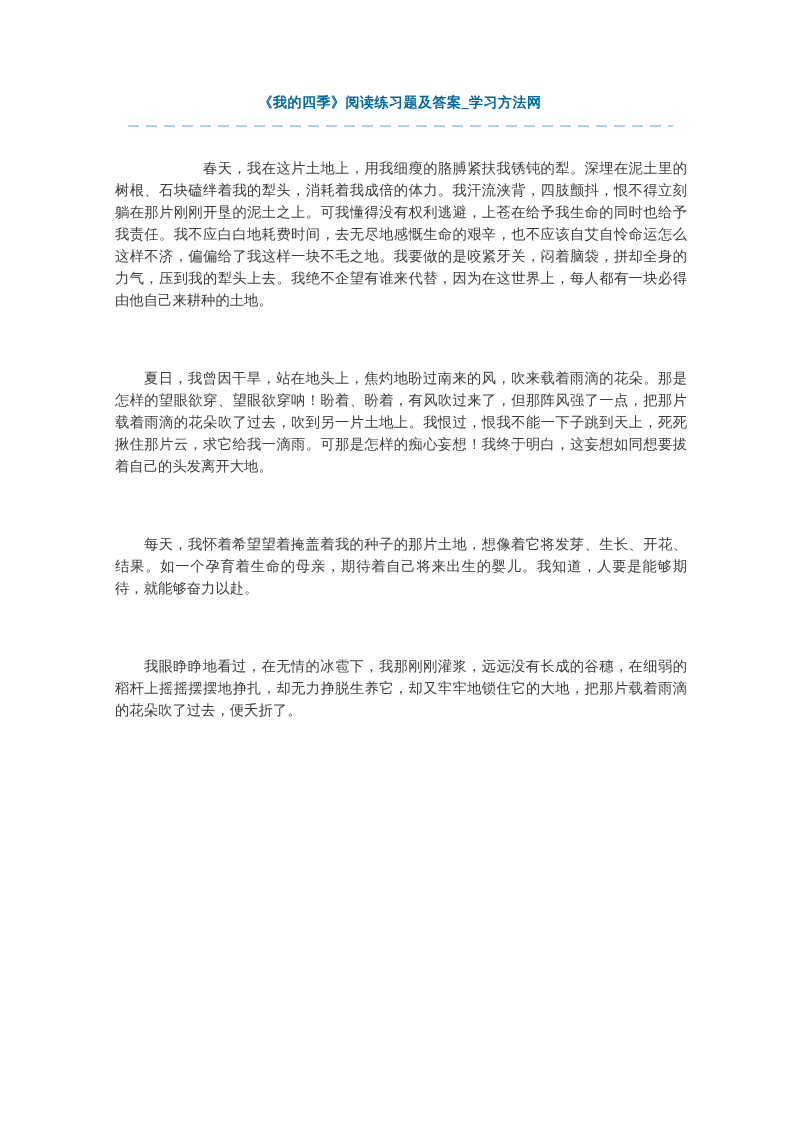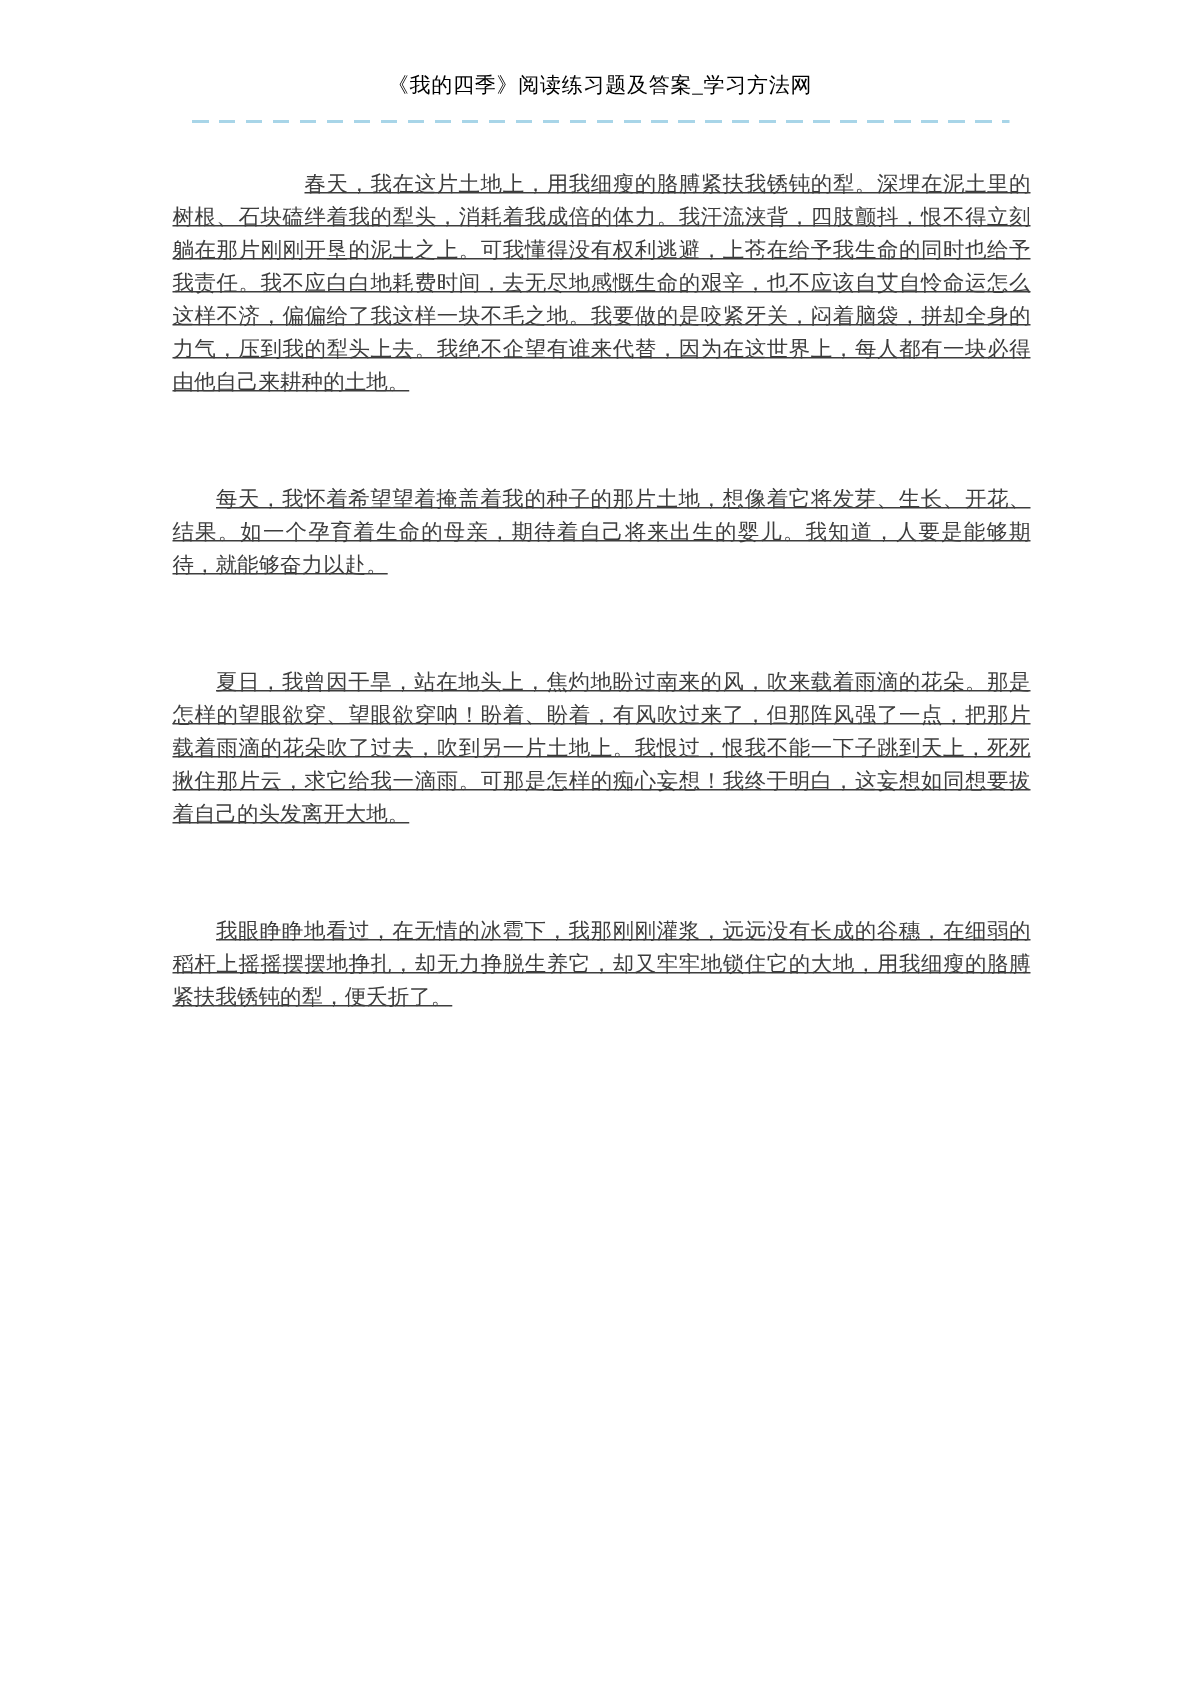--- a/index.html
+++ b/index.html
@@ -15,26 +15,26 @@
   }
 
   .document-page {
     width: 800px;
     min-height: 1131px;
     background: #ffffff;
     overflow: hidden;
   }
 
   .doc-title {
-    margin-top: 48px;
+    margin-top: 93px;
     text-align: center;
     font-size: 14px;
     line-height: 19px;
-    font-weight: 400;
-    color: #000000;
+    font-weight: 700;
+    color: #0369a1;
     letter-spacing: 0.5px;
   }
 
   .title-divider {
     width: 545px;
     height: 2px;
     margin: 13px auto 0 auto;
     background: repeating-linear-gradient(
       90deg,
       var(--divider-color, #a8d5e8) 0px,
@@ -52,21 +52,20 @@
 
   .para {
     font-size: 14.3px;
     line-height: 22px;
     text-align: justify;
     text-justify: inter-ideograph;
     word-break: break-all;
     text-indent: 29px;
     margin-bottom: 56px;
     letter-spacing: 0.05px;
-    text-decoration: underline;
   }
 
   .para-first {
     text-indent: 88px;
   }
 
   .para:last-child {
     margin-bottom: 0;
   }
 </style>
@@ -76,23 +75,23 @@
 <main class="document-page">
 
   <h1 class="doc-title">《我的四季》阅读练习题及答案_学习方法网</h1>
 
   <div class="title-divider"></div>
 
   <article class="article-body">
 
     <p class="para para-first">春天，我在这片土地上，用我细瘦的胳膊紧扶我锈钝的犁。深埋在泥土里的树根、石块磕绊着我的犁头，消耗着我成倍的体力。我汗流浃背，四肢颤抖，恨不得立刻躺在那片刚刚开垦的泥土之上。可我懂得没有权利逃避，上苍在给予我生命的同时也给予我责任。我不应白白地耗费时间，去无尽地感慨生命的艰辛，也不应该自艾自怜命运怎么这样不济，偏偏给了我这样一块不毛之地。我要做的是咬紧牙关，闷着脑袋，拼却全身的力气，压到我的犁头上去。我绝不企望有谁来代替，因为在这世界上，每人都有一块必得由他自己来耕种的土地。</p>
 
+    <p class="para">夏日，我曾因干旱，站在地头上，焦灼地盼过南来的风，吹来载着雨滴的花朵。那是怎样的望眼欲穿、望眼欲穿呐！盼着、盼着，有风吹过来了，但那阵风强了一点，把那片载着雨滴的花朵吹了过去，吹到另一片土地上。我恨过，恨我不能一下子跳到天上，死死揪住那片云，求它给我一滴雨。可那是怎样的痴心妄想！我终于明白，这妄想如同想要拔着自己的头发离开大地。</p>
+
     <p class="para">每天，我怀着希望望着掩盖着我的种子的那片土地，想像着它将发芽、生长、开花、结果。如一个孕育着生命的母亲，期待着自己将来出生的婴儿。我知道，人要是能够期待，就能够奋力以赴。</p>
 
-    <p class="para">夏日，我曾因干旱，站在地头上，焦灼地盼过南来的风，吹来载着雨滴的花朵。那是怎样的望眼欲穿、望眼欲穿呐！盼着、盼着，有风吹过来了，但那阵风强了一点，把那片载着雨滴的花朵吹了过去，吹到另一片土地上。我恨过，恨我不能一下子跳到天上，死死揪住那片云，求它给我一滴雨。可那是怎样的痴心妄想！我终于明白，这妄想如同想要拔着自己的头发离开大地。</p>
 
-
-    <p class="para">我眼睁睁地看过，在无情的冰雹下，我那刚刚灌浆，远远没有长成的谷穗，在细弱的稻杆上摇摇摆摆地挣扎，却无力挣脱生养它，却又牢牢地锁住它的大地，用我细瘦的胳膊紧扶我锈钝的犁，便夭折了。</p>
+    <p class="para">我眼睁睁地看过，在无情的冰雹下，我那刚刚灌浆，远远没有长成的谷穗，在细弱的稻杆上摇摇摆摆地挣扎，却无力挣脱生养它，却又牢牢地锁住它的大地，把那片载着雨滴的花朵吹了过去，便夭折了。</p>
 
 
   </article>
 
 </main>
 
 </body></html>

